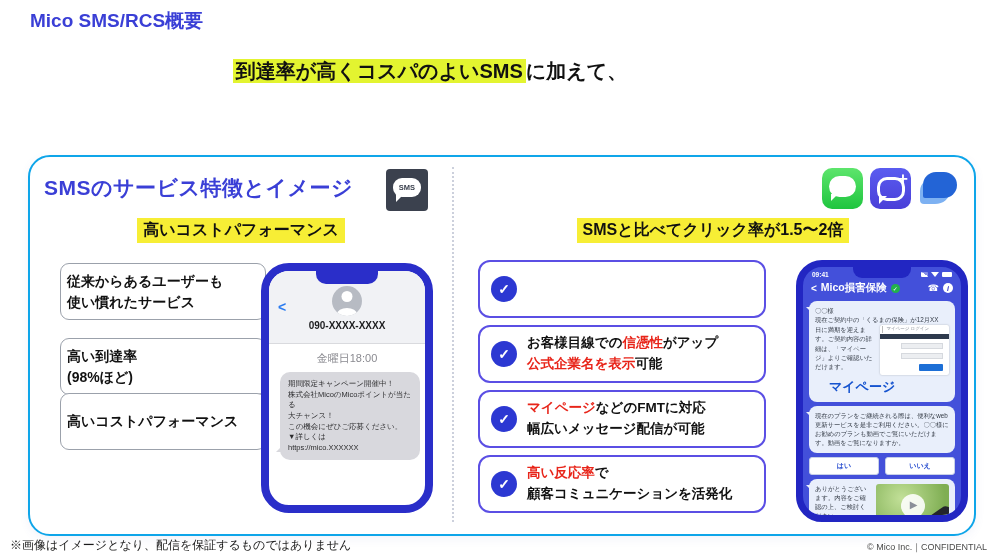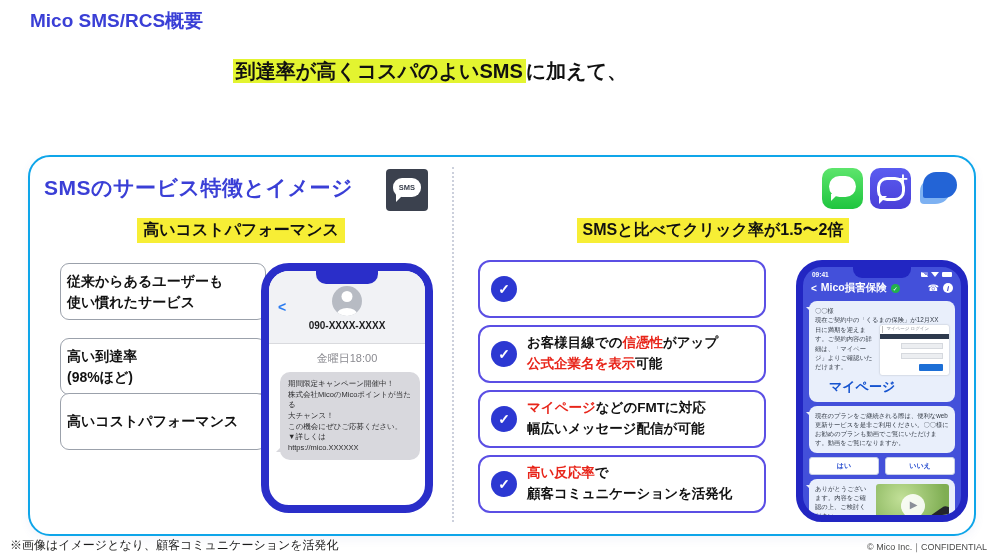--- a/index.html
+++ b/index.html
@@ -250,14 +250,14 @@
             <div class="arm"></div>
             <div class="hand"></div>
             <div class="play">▶</div>
           </div>
         </div>
       </div>
     </div>
   </div>
 </div>
 
-<div class="abs" id="footnote">※画像はイメージとなり、顧客コミュニケーションを活発化</div>
+<div class="abs" id="footnote">※画像はイメージとなり、配信を保証するものではありません</div>
 <div class="abs" id="copyright">© Mico Inc.｜CONFIDENTIAL</div>
 
 </body></html>

